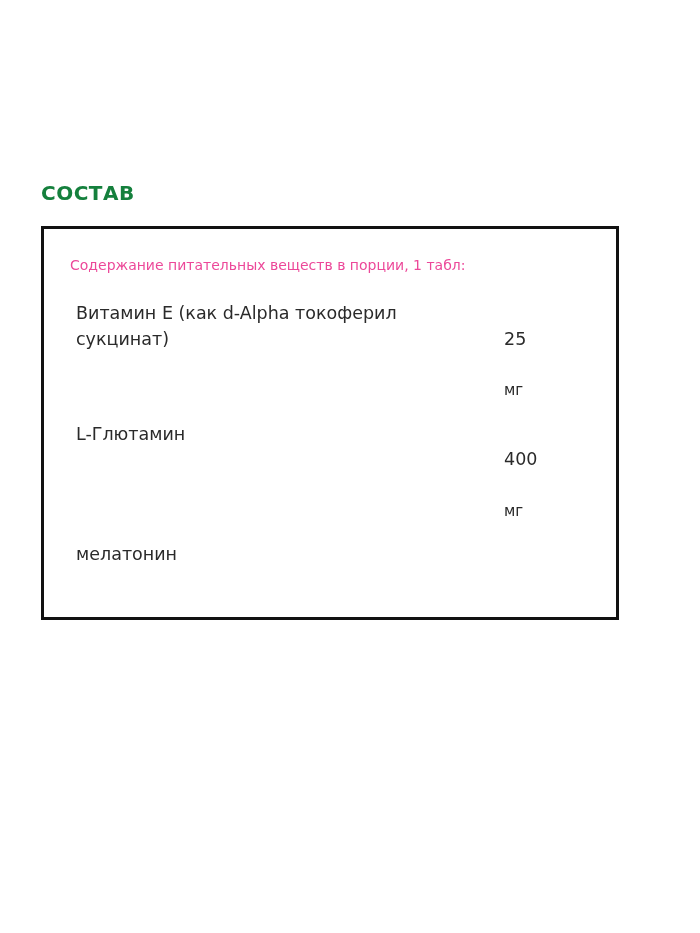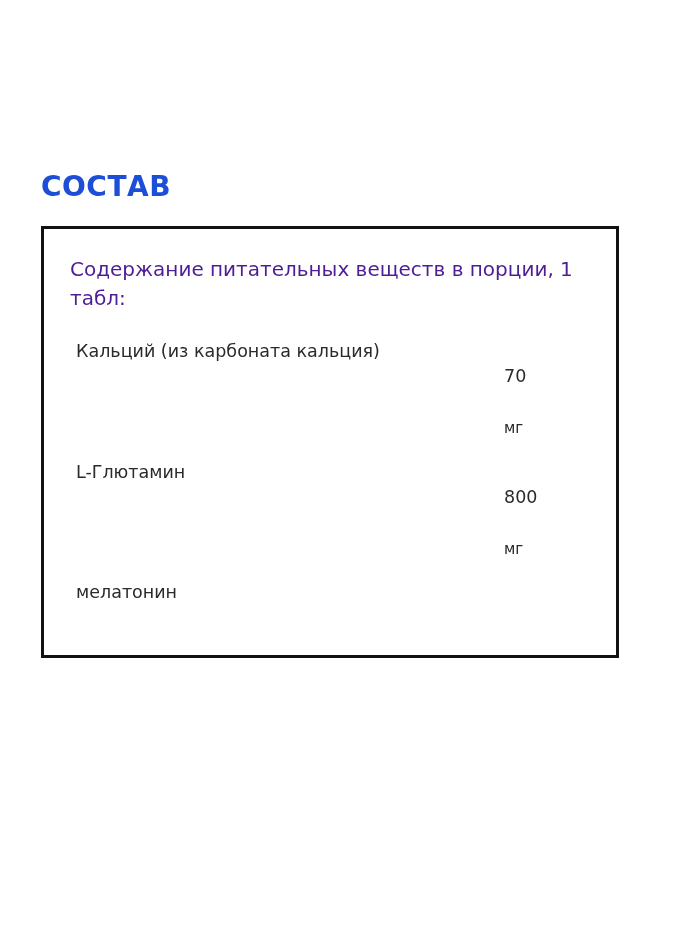--- a/index.html
+++ b/index.html
@@ -16,41 +16,41 @@
   }
   .page {
     position: relative;
     width: 700px;
     height: 933px;
     box-sizing: border-box;
   }
   .section-title {
     position: absolute;
     left: 41px;
-    top: 151px;
-    font-size: 28px;
+    top: 168px;
+    font-size: 20px;
     font-weight: bold;
     letter-spacing: 0.5px;
-    color: #1d4ed8;
+    color: #15803d;
     text-transform: uppercase;
   }
   .panel {
     position: absolute;
     left: 41px;
     top: 226px;
     width: 578px;
     box-sizing: border-box;
     border: 3px solid #111111;
     padding: 26px 22px 22px 22px;
     background: #ffffff;
   }
   .serving-note {
-    font-size: 20px;
+    font-size: 14px;
     line-height: 1.45;
-    color: #4c1d95;
+    color: #ec4899;
     margin: 0 0 26px 0;
     padding-left: 4px;
     max-width: 530px;
   }
   .table {
     width: 100%;
     border-collapse: collapse;
   }
   .table tr {
     vertical-align: top;
@@ -86,30 +86,30 @@
 
   <h1 class="section-title">СОСТАВ</h1>
 
   <div class="panel">
 
     <p class="serving-note">Содержание питательных веществ в порции, 1 табл:</p>
 
     <table class="table">
       <tbody>
         <tr>
-          <td class="nutrient">Кальций (из карбоната кальция)</td>
+          <td class="nutrient">Витамин E (как d-Alpha токоферил сукцинат)</td>
           <td class="amount">
-            <span>70</span><br>
+            <span>25</span><br>
             <span class="unit-small">мг</span>
           </td>
         </tr>
         <tr>
           <td class="nutrient">L-Глютамин</td>
           <td class="amount">
-            <span>800</span><br>
+            <span>400</span><br>
             <span class="unit-small">мг</span>
           </td>
         </tr>
         <tr>
           <td class="nutrient">мелатонин</td>
           <td class="amount">
             
           </td>
         </tr>
       </tbody>

